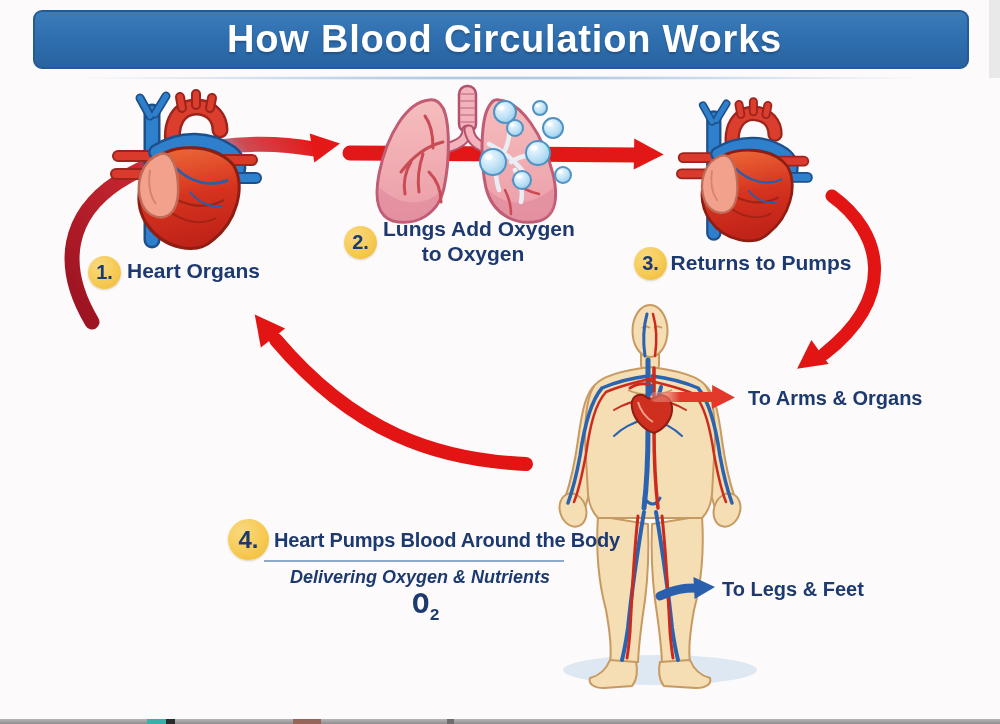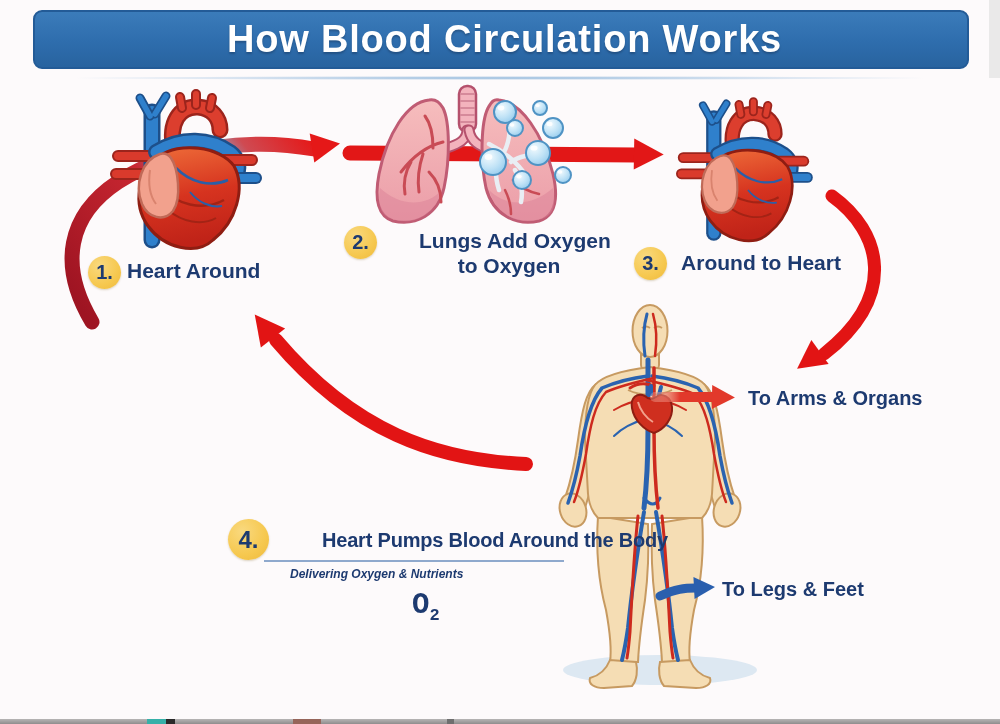--- a/index.html
+++ b/index.html
@@ -36,25 +36,25 @@
     display:flex; align-items:center; justify-content:center;
     box-shadow:0 1px 2px rgba(120,90,20,.25);
   }
   .c-sm { width:33px; height:33px; font-size:20px; }
   .c-lg { width:41px; height:41px; font-size:24px; }
   .step-text {
     position:absolute; z-index:4; color:var(--navy-text,#1d3a70);
     font-weight:700; font-size:21px; line-height:25px; white-space:nowrap;
   }
   .t-center { text-align:center; }
-  .step4-line { font-size:20px; letter-spacing:-0.2px;margin-left:48px; }
+  .step4-line { font-size:20px; letter-spacing:-0.2px; }
   .step4-underline { position:absolute; left:264px; top:560px; width:300px; height:2px; background:#8fa9cd; z-index:4; }
   .step4-subtitle {
     position:absolute; left:290px; top:567px; z-index:4;
-    color:var(--navy-text,#1d3a70); font-style:italic; font-weight:700; font-size:12px; white-space:nowrap;
+    color:var(--navy-text,#1d3a70); font-style:italic; font-weight:700; font-size:18px; white-space:nowrap;
   }
   .molecule {
     position:absolute; left:412px; top:589px; z-index:4;
     color:var(--navy-text,#1d3a70); font-weight:700; font-size:29px;font-family:Liberation Mono, monospace;
   }
   .molecule sub { font-size:17px; }
   .body-label {
     position:absolute; z-index:4; color:var(--navy-text,#1d3a70);
     font-weight:700; font-size:20px; white-space:nowrap;
   }
@@ -251,32 +251,32 @@
     </g>
   </svg>
 
   <div class="banner">
     <h1>How Blood Circulation Works</h1>
   </div>
   <div class="banner-glow"></div>
 
   <div class="num-circle c-sm" style="left:88px; top:256px;">1.</div>
   <div class="step-text" style="left:127px; top:258px;">
-    <div>Heart Around</div>
+    <div>Heart Organs</div>
   </div>
 
   <div class="num-circle c-sm" style="left:344px; top:226px;">2.</div>
-  <div class="step-text t-center" style="left:383px; top:228px; width:180px;margin-left:36px;">
+  <div class="step-text t-center" style="left:383px; top:216px; width:180px;">
     <div>Lungs Add Oxygen</div>
     <div>to Oxygen</div>
   </div>
 
   <div class="num-circle c-sm" style="left:634px; top:247px;">3.</div>
   <div class="step-text t-center" style="left:670px; top:250px; width:182px;">
-    <div>Around to Heart</div>
+    <div>Returns to Pumps</div>
   </div>
 
   <div class="num-circle c-lg" style="left:228px; top:519px;">4.</div>
   <div class="step-text step4-line" style="left:274px; top:528px;">Heart Pumps Blood Around the Body</div>
   <div class="step4-underline"></div>
   <div class="step4-subtitle">Delivering Oxygen &amp; Nutrients</div>
   <div class="molecule">
     <span>O</span><sub>2</sub>
   </div>
 

